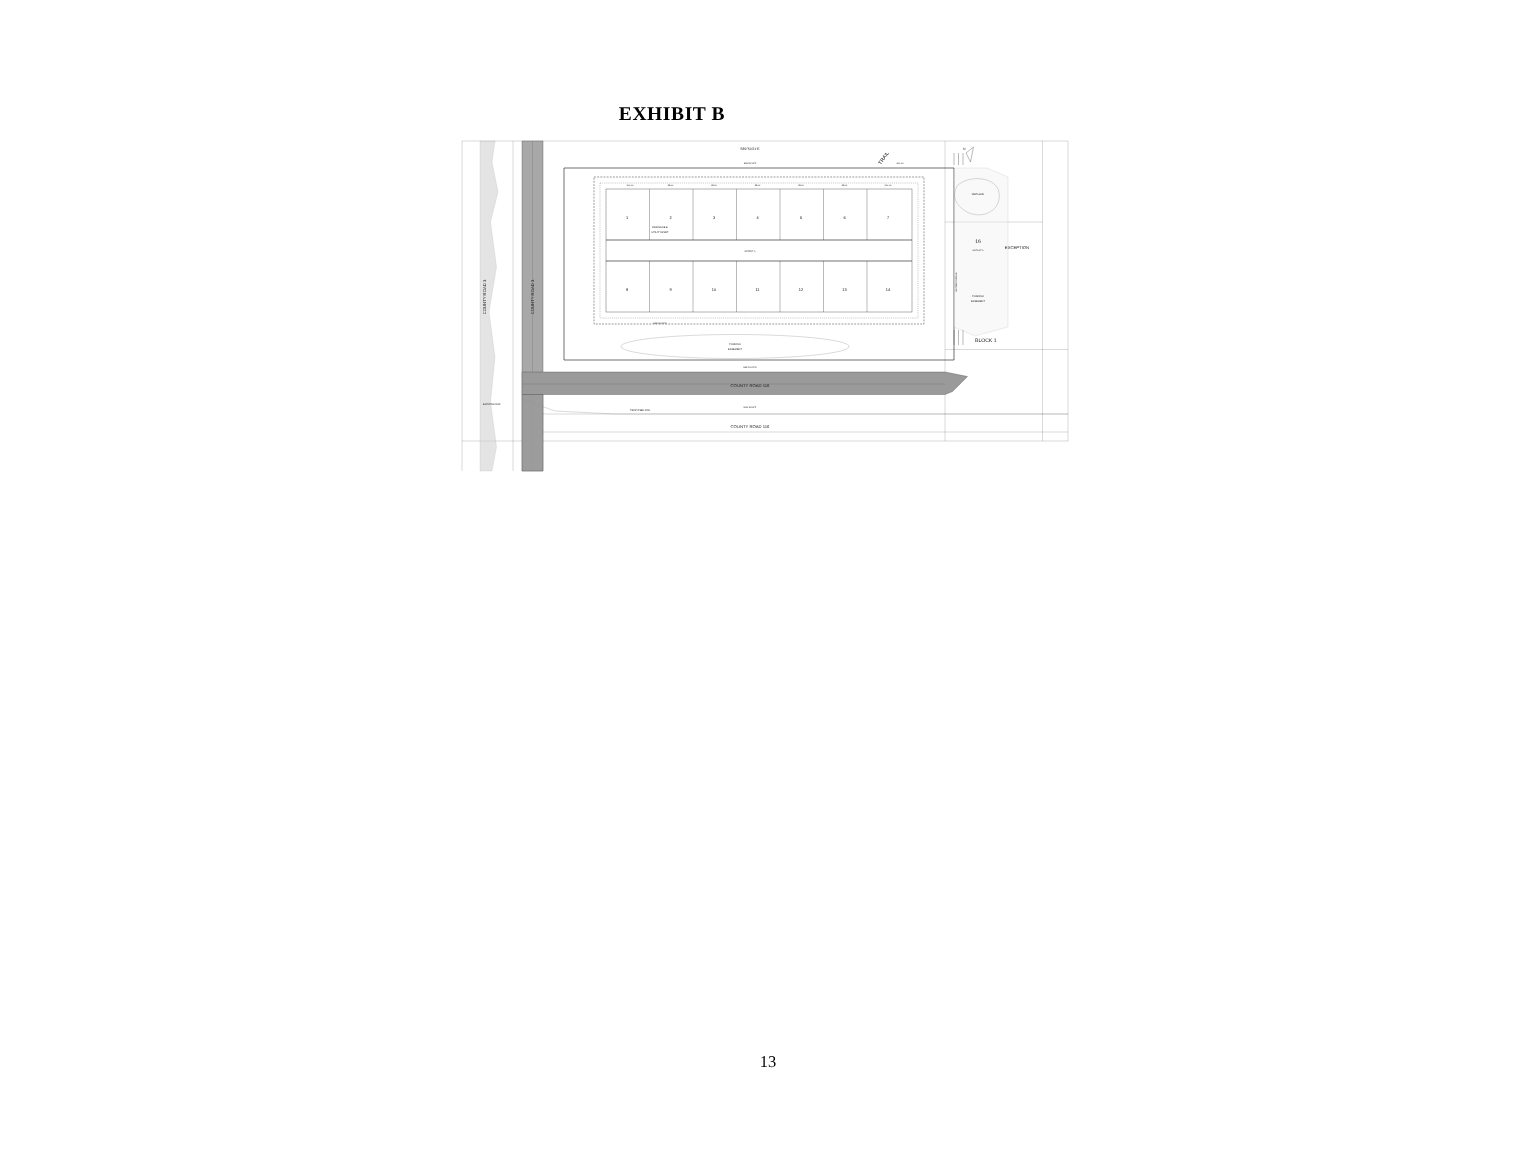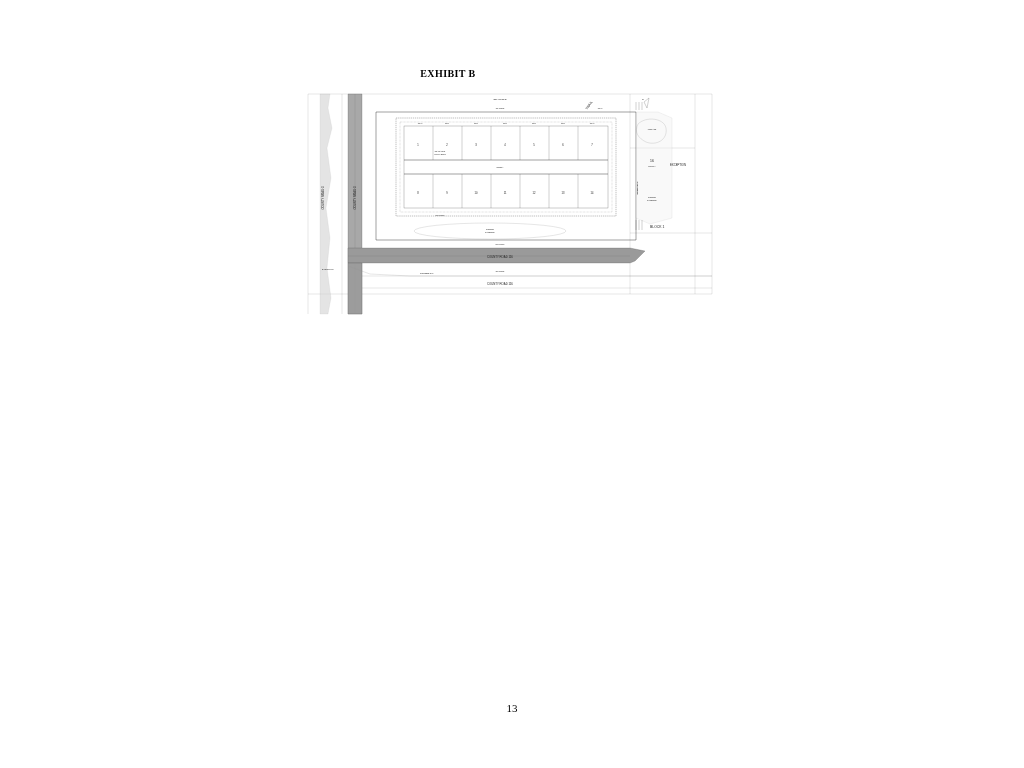--- a/index.html
+++ b/index.html
@@ -21,21 +21,21 @@
     background: #ffffff;
   }
   .exhibit-title {
     position: absolute;
     top: 68px;
     left: 0;
     width: 896px;
     text-align: center;
     font-family: "Liberation Serif", serif;
     font-weight: bold;
-    font-size: 10px;
+    font-size: 13px;
     letter-spacing: 0.4px;
   }
   .page-number {
     position: absolute;
     top: 702px;
     left: 0;
     width: 1024px;
     text-align: center;
     font-family: "Liberation Serif", serif;
     font-size: 11px;

